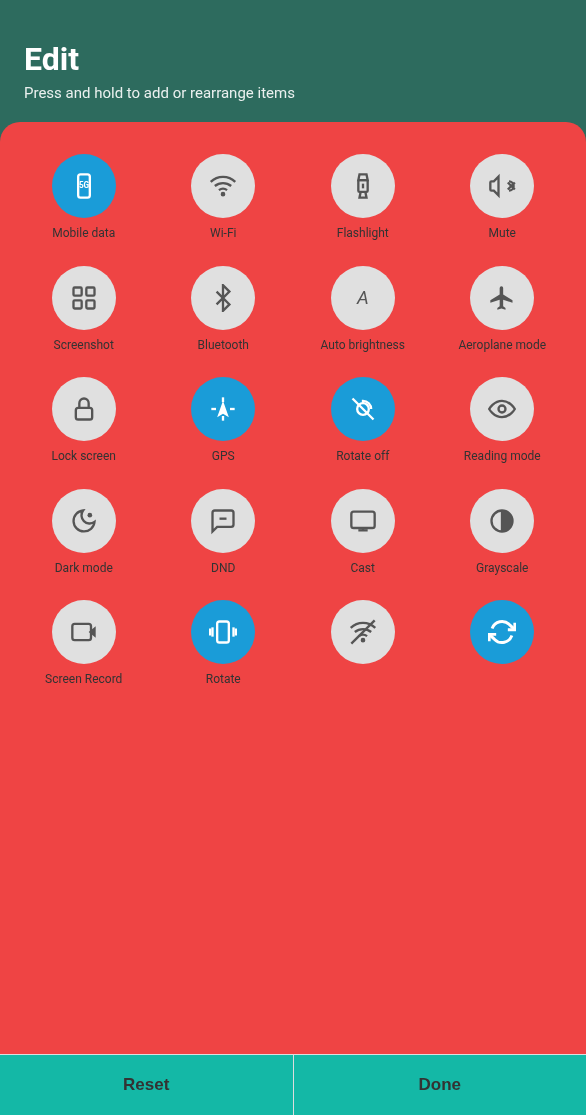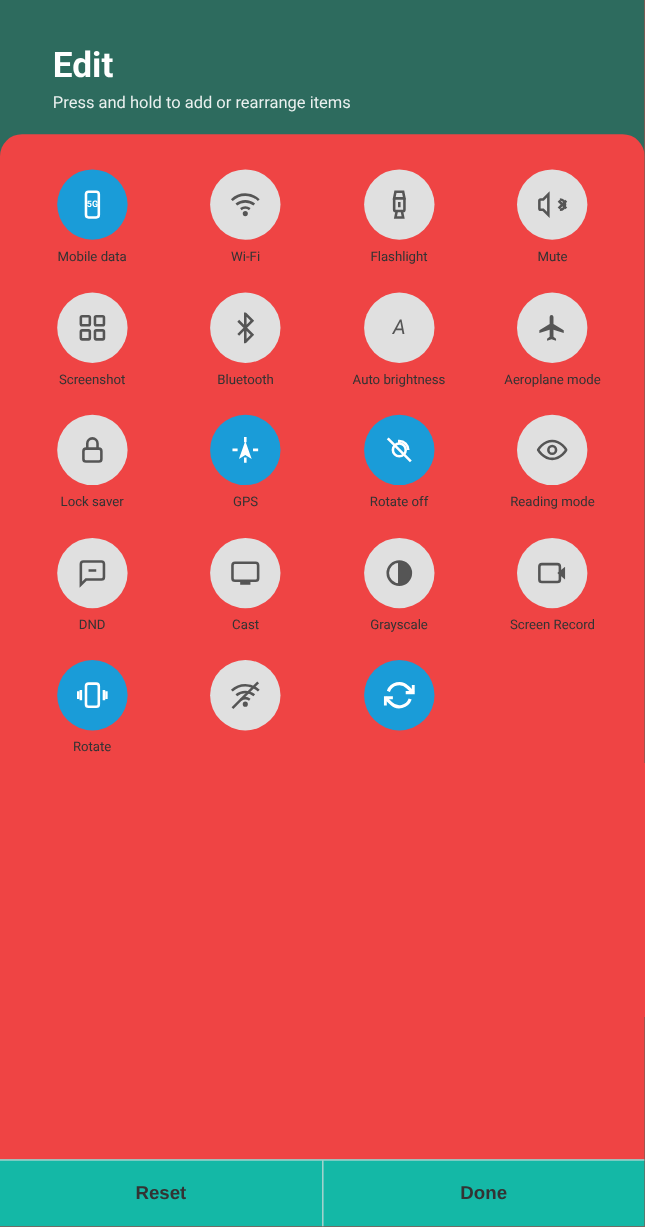--- a/index.html
+++ b/index.html
@@ -7,21 +7,20 @@
       width: 586px;
       min-height: 1115px;
       font-family: 'Roboto', Arial, sans-serif;
       background: #2d6b5e;
       display: flex;
       flex-direction: column;
     }
     .header {
       padding: 40px 24px 20px;
       color: white;
-      margin-left: 24px;
     }
     .header-title {
       font-size: 32px;
       font-weight: bold;
       margin-bottom: 6px;
     }
     .header-subtitle {
       font-size: 15px;
       opacity: 0.9;
     }
@@ -176,21 +175,21 @@
         </div>
         <div class="tile-label">Aeroplane mode</div>
       </div>
       <div class="tile">
         <div class="icon-circle">
           <svg viewBox="0 0 24 24" fill="none" stroke="currentColor" stroke-width="2">
             <rect x="5" y="11" width="14" height="10" rx="2"></rect>
             <path d="M8 11V7a4 4 0 018 0v4"></path>
           </svg>
         </div>
-        <div class="tile-label">Lock saver</div>
+        <div class="tile-label">Lock screen</div>
       </div>
       <div class="tile">
         <div class="icon-circle active">
           <svg viewBox="0 0 24 24" fill="none" stroke="currentColor" stroke-width="2">
             <line x1="12" y1="2" x2="12" y2="6"></line>
             <line x1="12" y1="18" x2="12" y2="22"></line>
             <line x1="2" y1="12" x2="6" y2="12"></line>
             <line x1="18" y1="12" x2="22" y2="12"></line>
             <polygon points="12 5 17 19 12 16 7 19 12 5" fill="currentColor" stroke="none"></polygon>
           </svg>
@@ -212,20 +211,29 @@
           <svg viewBox="0 0 24 24" fill="none" stroke="currentColor" stroke-width="2">
             <path d="M1 12S5 5 12 5s11 7 11 7-4 7-11 7S1 12 1 12z"></path>
             <circle cx="12" cy="12" r="3"></circle>
           </svg>
         </div>
         <div class="tile-label">Reading mode</div>
       </div>
       <div class="tile">
         <div class="icon-circle">
           <svg viewBox="0 0 24 24" fill="none" stroke="currentColor" stroke-width="2">
+            <path d="M21 12.79A9 9 0 1111.21 3 7 7 0 0021 12.79z"></path>
+            <circle cx="17" cy="7" r="2" fill="currentColor" stroke="none"></circle>
+          </svg>
+        </div>
+        <div class="tile-label">Dark mode</div>
+      </div>
+      <div class="tile">
+        <div class="icon-circle">
+          <svg viewBox="0 0 24 24" fill="none" stroke="currentColor" stroke-width="2">
             <path d="M21 15a2 2 0 01-2 2H7l-4 4V5a2 2 0 012-2h14a2 2 0 012 2z"></path>
             <line x1="9" y1="10" x2="15" y2="10"></line>
           </svg>
         </div>
         <div class="tile-label">DND</div>
       </div>
       <div class="tile">
         <div class="icon-circle">
           <svg viewBox="0 0 24 24" fill="none" stroke="currentColor" stroke-width="2">
             <rect x="2" y="4" width="20" height="14" rx="2"></rect>

